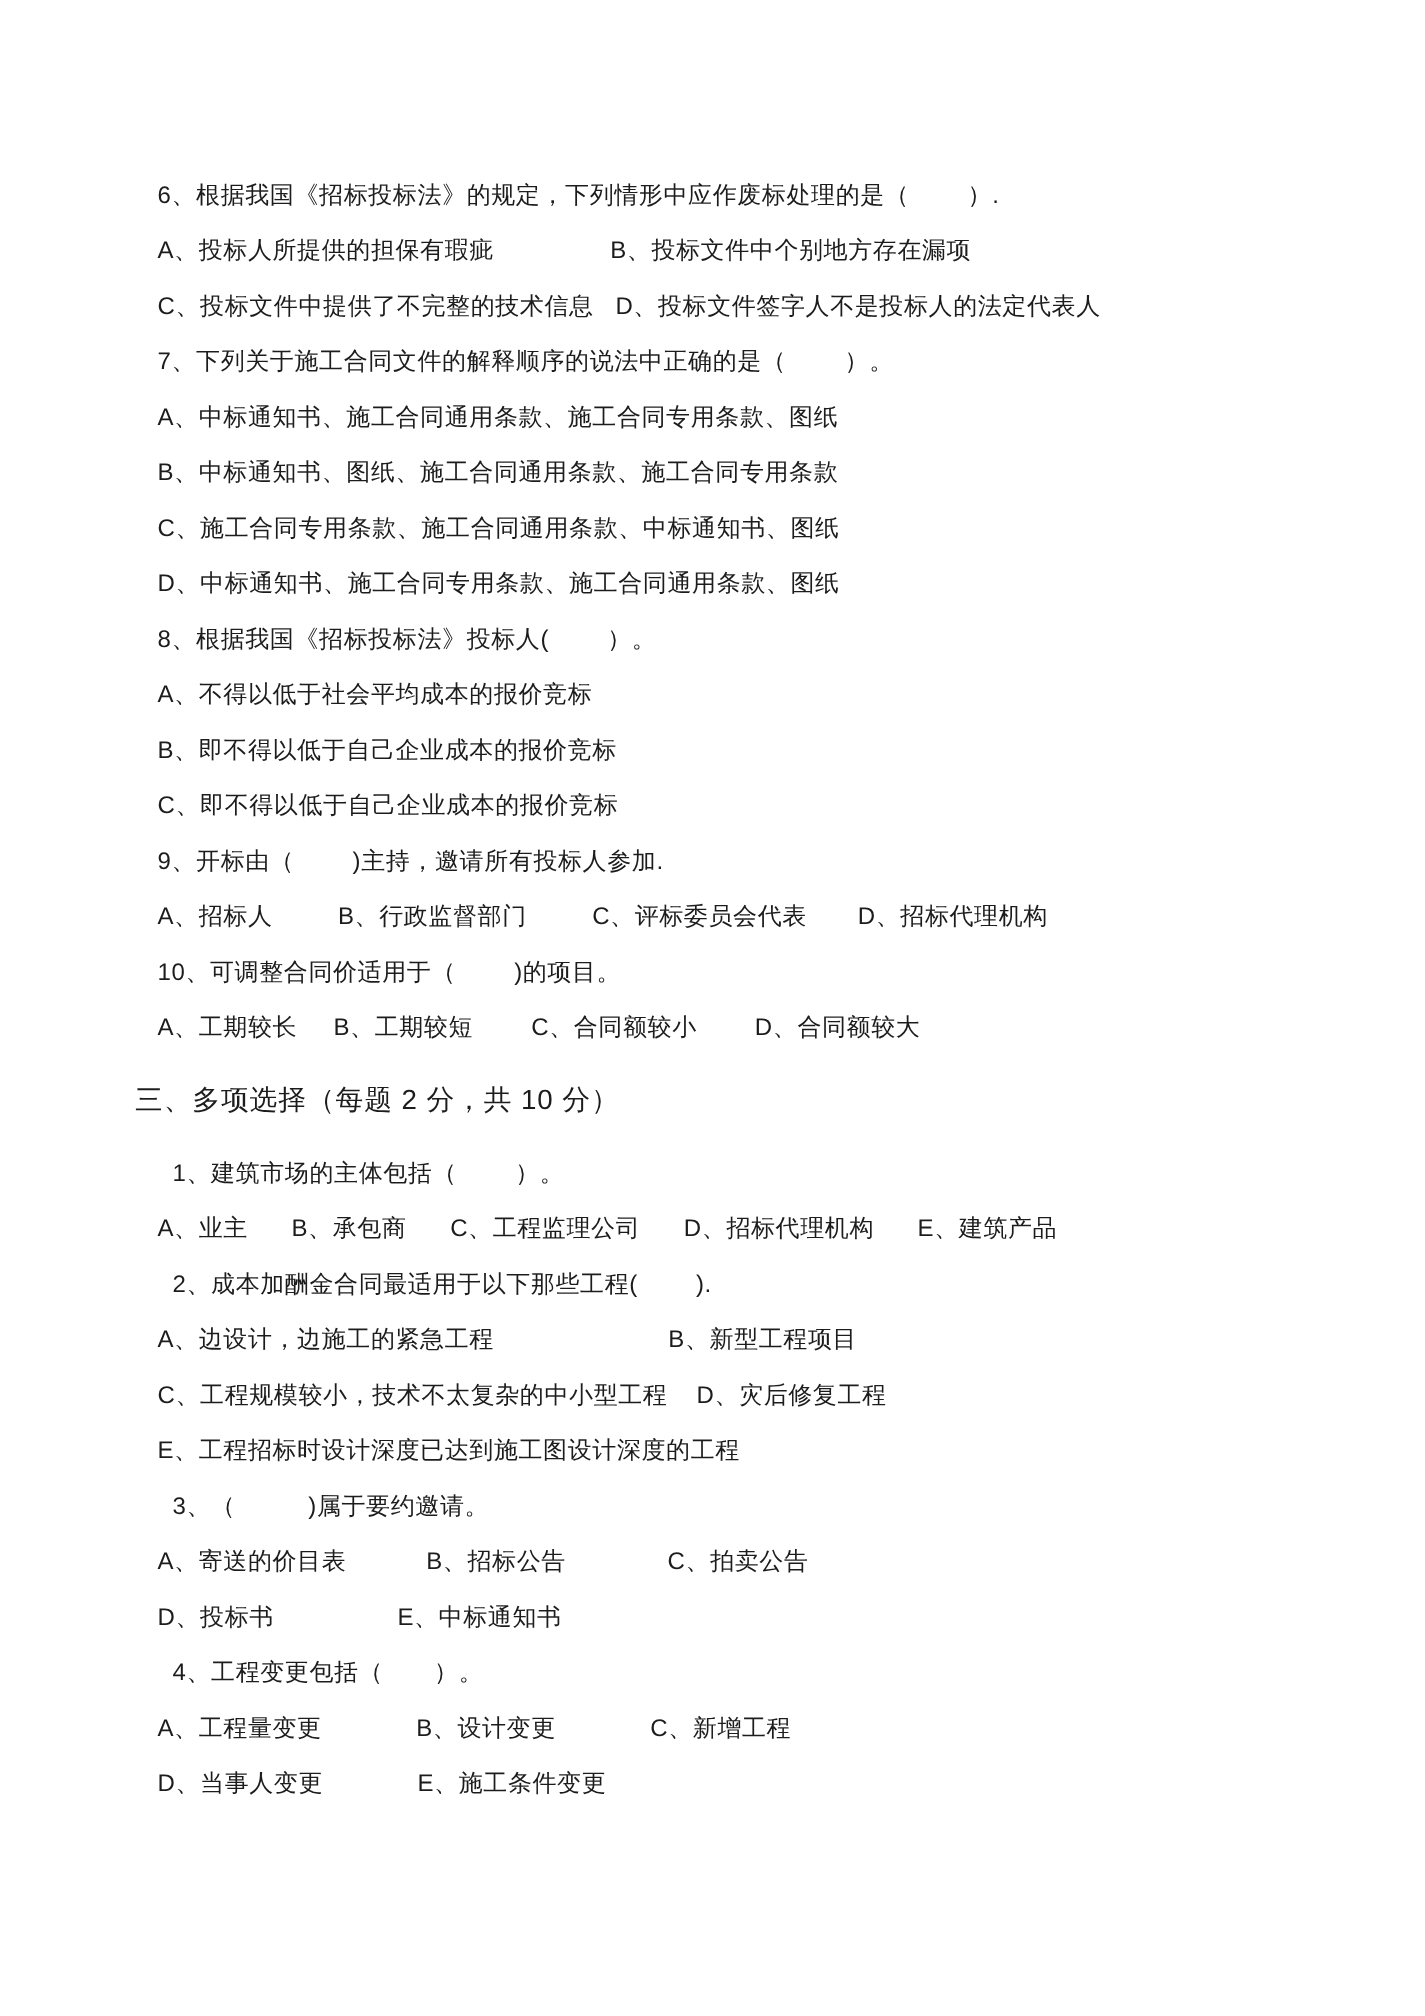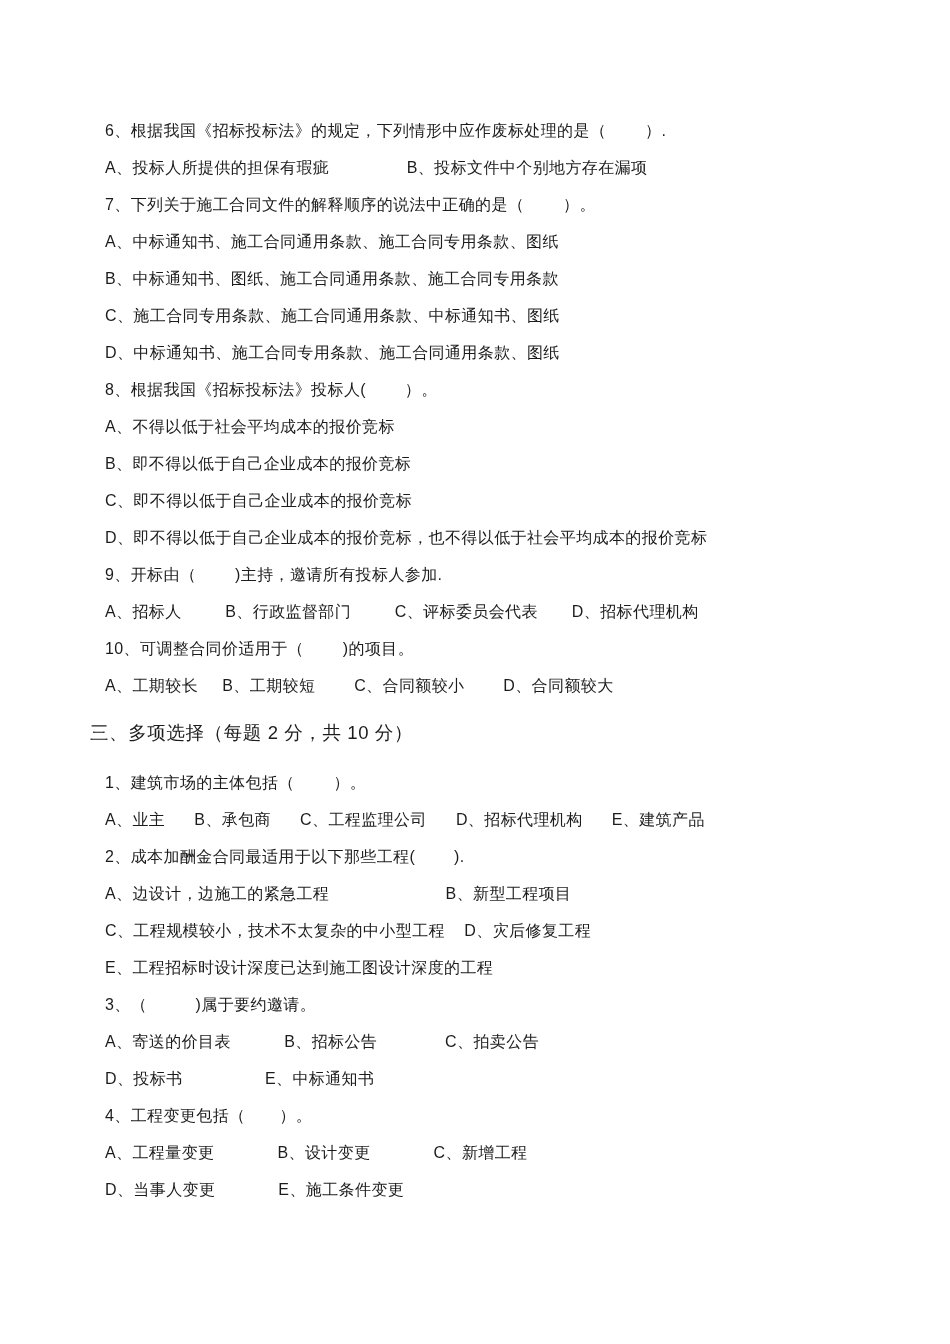--- a/index.html
+++ b/index.html
@@ -24,48 +24,49 @@
   .line {
     font-size: 16px;
     line-height: 37px;
     white-space: pre-wrap;
     letter-spacing: 0.4px;
   }
   .question {
     
   }
   .sec3-question {
+    margin-left: 10px;
   }
   .heading {
     font-weight: normal;
     font-size: 18.5px;
     line-height: 37px;
     margin-left: -15px;
     margin-top: 10px;
     margin-bottom: 13px;
     letter-spacing: 0.6px;
     white-space: pre-wrap;
   }
 </style>
 </head>
 <body>
 
 <div class="page">
   <div class="line question">6、根据我国《招标投标法》的规定，下列情形中应作废标处理的是（        ）.</div>
   <div class="line option">A、投标人所提供的担保有瑕疵                B、投标文件中个别地方存在漏项</div>
+  <div class="line option">C、投标文件中提供了不完整的技术信息   D、投标文件签字人不是投标人的法定代表人</div>
   <div class="line question">7、下列关于施工合同文件的解释顺序的说法中正确的是（        ）。</div>
   <div class="line option">A、中标通知书、施工合同通用条款、施工合同专用条款、图纸</div>
   <div class="line option">B、中标通知书、图纸、施工合同通用条款、施工合同专用条款</div>
   <div class="line option">C、施工合同专用条款、施工合同通用条款、中标通知书、图纸</div>
   <div class="line option">D、中标通知书、施工合同专用条款、施工合同通用条款、图纸</div>
   <div class="line question">8、根据我国《招标投标法》投标人(        ）。</div>
   <div class="line option">A、不得以低于社会平均成本的报价竞标</div>
   <div class="line option">B、即不得以低于自己企业成本的报价竞标</div>
   <div class="line option">C、即不得以低于自己企业成本的报价竞标</div>
-  <div class="line option">D、即不得以低于自己企业成本的报价竞标，也不得以低于社会平均成本的报价竞标</div>
   <div class="line question">9、开标由（        )主持，邀请所有投标人参加.</div>
   <div class="line option">A、招标人         B、行政监督部门         C、评标委员会代表       D、招标代理机构</div>
   <div class="line question">10、可调整合同价适用于（        )的项目。</div>
   <div class="line option">A、工期较长     B、工期较短        C、合同额较小        D、合同额较大</div>
 
   <div class="heading">三、多项选择（每题 2 分，共 10 分）</div>
 
   <div class="line question sec3-question">1、建筑市场的主体包括（        ）。</div>
   <div class="line option">A、业主      B、承包商      C、工程监理公司      D、招标代理机构      E、建筑产品</div>
   <div class="line question sec3-question">2、成本加酬金合同最适用于以下那些工程(        ).</div>

